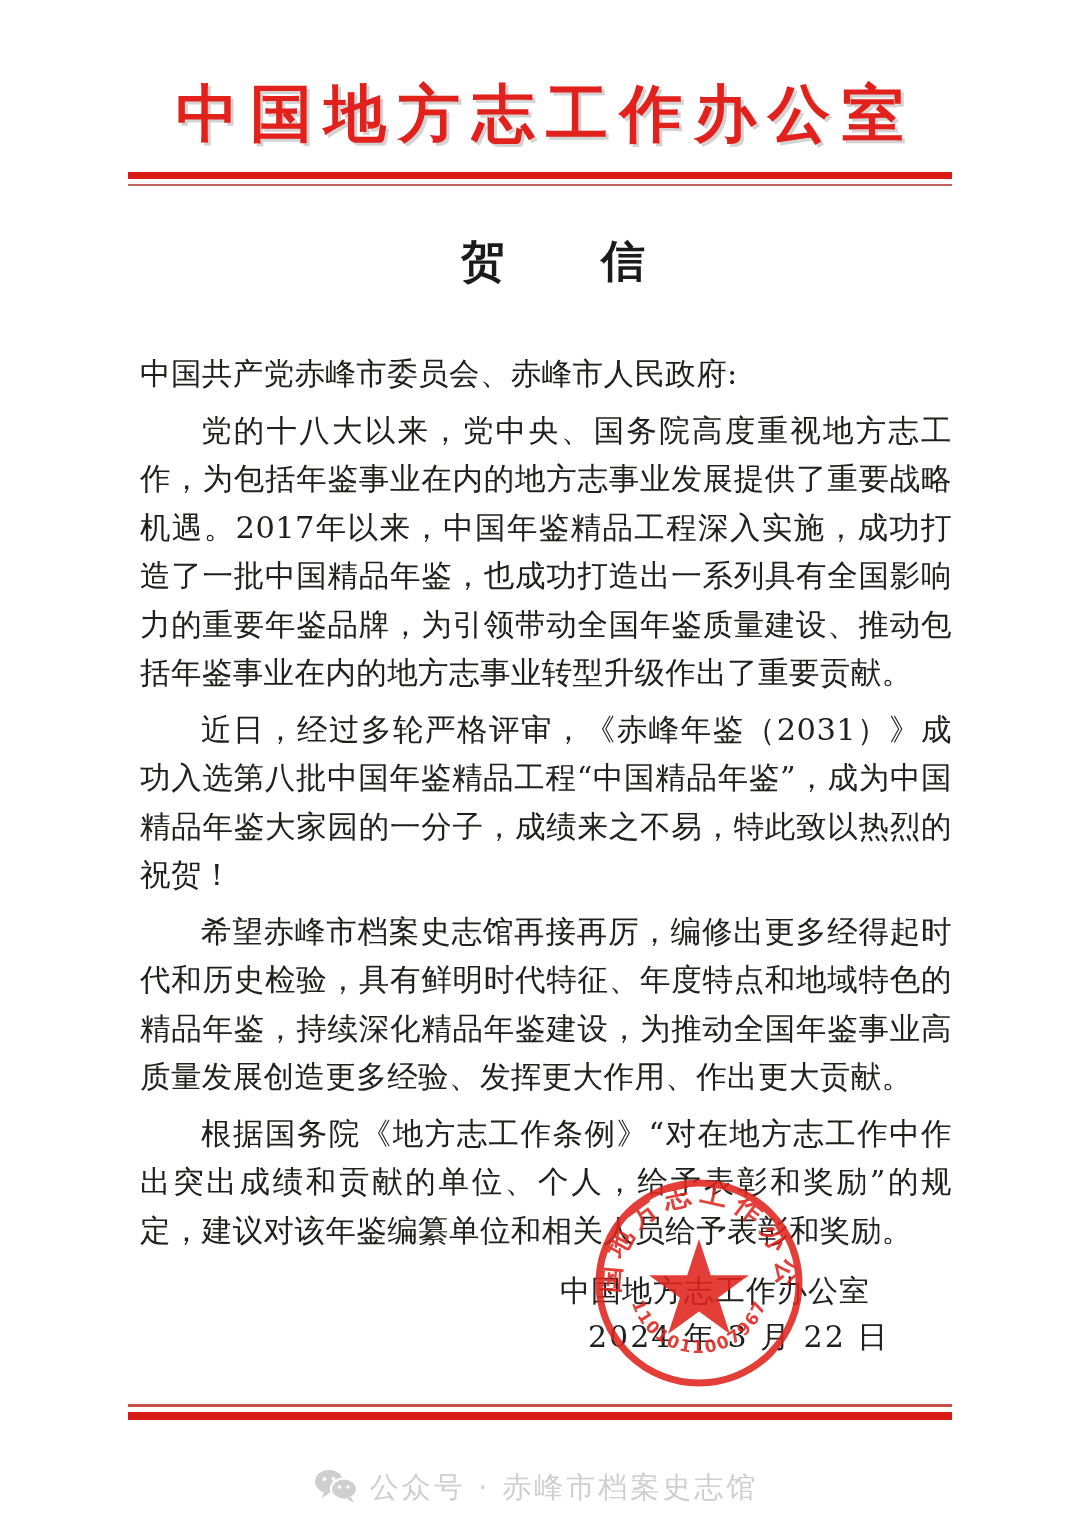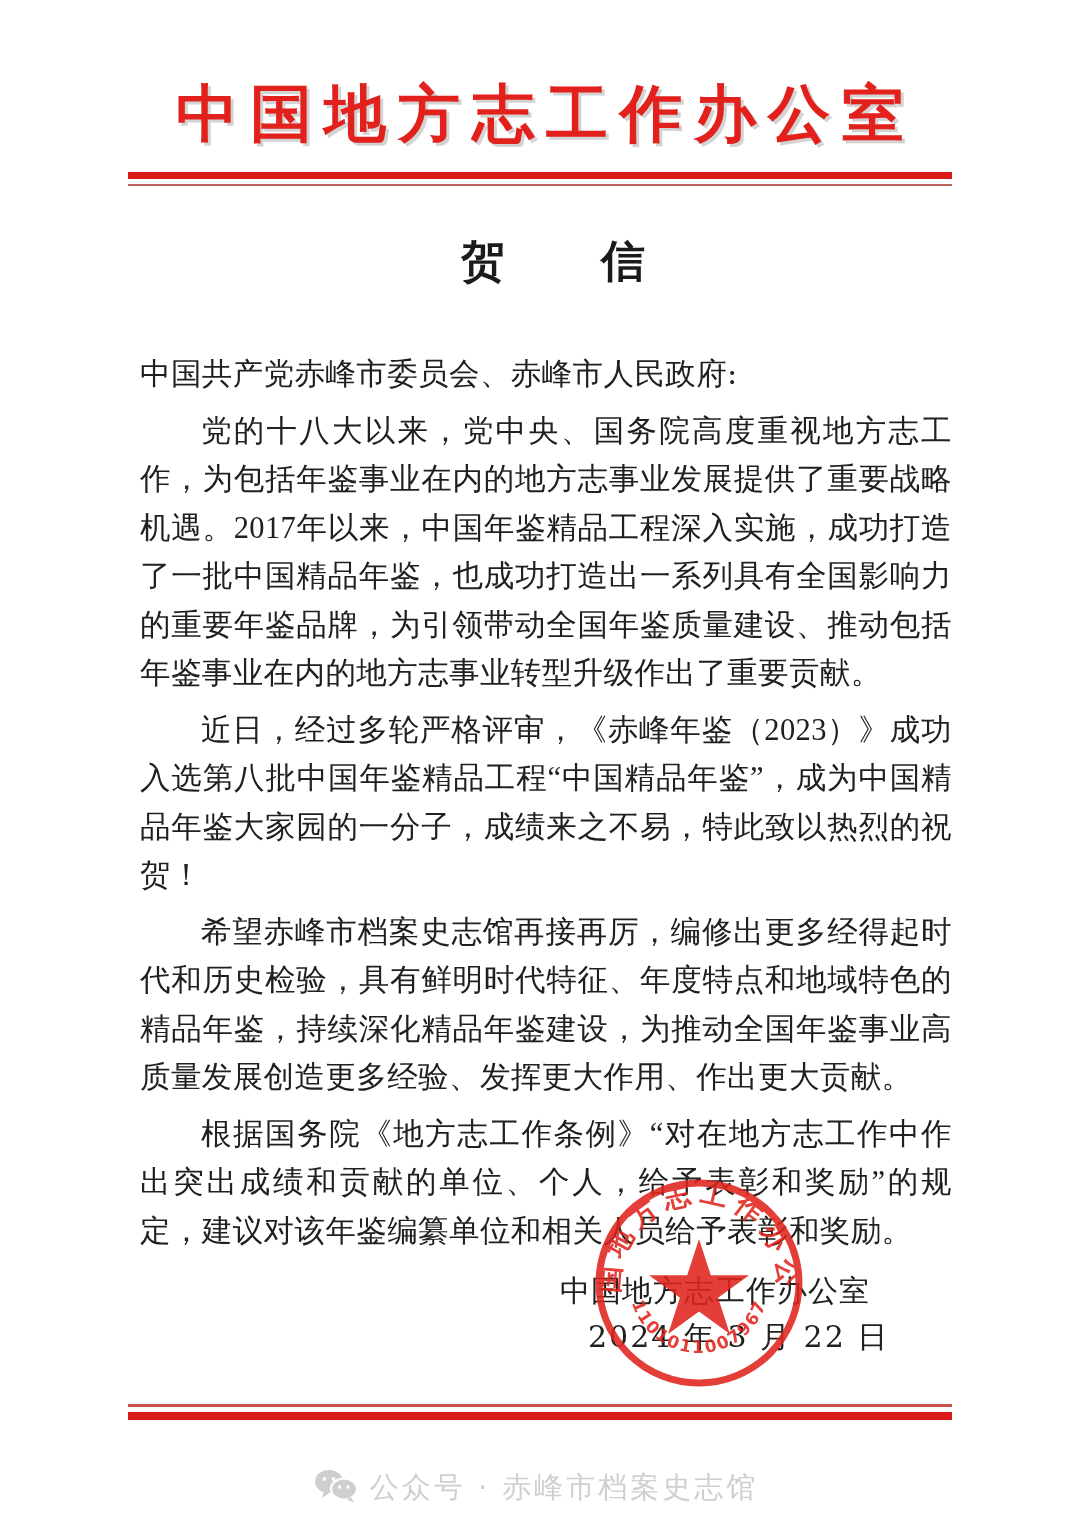--- a/index.html
+++ b/index.html
@@ -103,21 +103,20 @@
     font-size: 30.5px;
     line-height: 48.5px;
     color: #20201f;
     text-align: justify;
     text-justify: inter-character;
     margin: 8px 0 2px 0;
     letter-spacing: 0.4px;
   }
   .para.indent {
     text-indent: 61px;
-    font-family: Liberation Serif, serif;
   }
 
   
   .signature {
     position: absolute;
     left: 560px;
     top: 1268px;
     width: 330px;
     text-align: left;
   }
@@ -186,21 +185,21 @@
     <div class="bar-thick"></div>
     <div class="bar-gap"></div>
     <div class="bar-thin"></div>
   </div>
 
   <div class="doc-title">贺　信</div>
 
   <div class="body-block">
     <p class="para">中国共产党赤峰市委员会、赤峰市人民政府:</p>
     <p class="para indent">党的十八大以来，党中央、国务院高度重视地方志工作，为包括年鉴事业在内的地方志事业发展提供了重要战略机遇。2017年以来，中国年鉴精品工程深入实施，成功打造了一批中国精品年鉴，也成功打造出一系列具有全国影响力的重要年鉴品牌，为引领带动全国年鉴质量建设、推动包括年鉴事业在内的地方志事业转型升级作出了重要贡献。</p>
-    <p class="para indent">近日，经过多轮严格评审，《赤峰年鉴（2023）》成功入选第八批中国年鉴精品工程“中国精品年鉴”，成为中国精品年鉴大家园的一分子，成绩来之不易，特此致以热烈的祝贺！</p>
+    <p class="para indent">近日，经过多轮严格评审，《赤峰年鉴（2031）》成功入选第八批中国年鉴精品工程“中国精品年鉴”，成为中国精品年鉴大家园的一分子，成绩来之不易，特此致以热烈的祝贺！</p>
     <p class="para indent">希望赤峰市档案史志馆再接再厉，编修出更多经得起时代和历史检验，具有鲜明时代特征、年度特点和地域特色的精品年鉴，持续深化精品年鉴建设，为推动全国年鉴事业高质量发展创造更多经验、发挥更大作用、作出更大贡献。</p>
     <p class="para indent">根据国务院《地方志工作条例》“对在地方志工作中作出突出成绩和贡献的单位、个人，给予表彰和奖励”的规定，建议对该年鉴编纂单位和相关人员给予表彰和奖励。</p>
   </div>
 
   <div class="signature">
     <div class="sig-org">中国地方志工作办公室</div>
     <div class="sig-date">2024 年 3 月 22 日</div>
   </div>
 
   <div class="seal">

